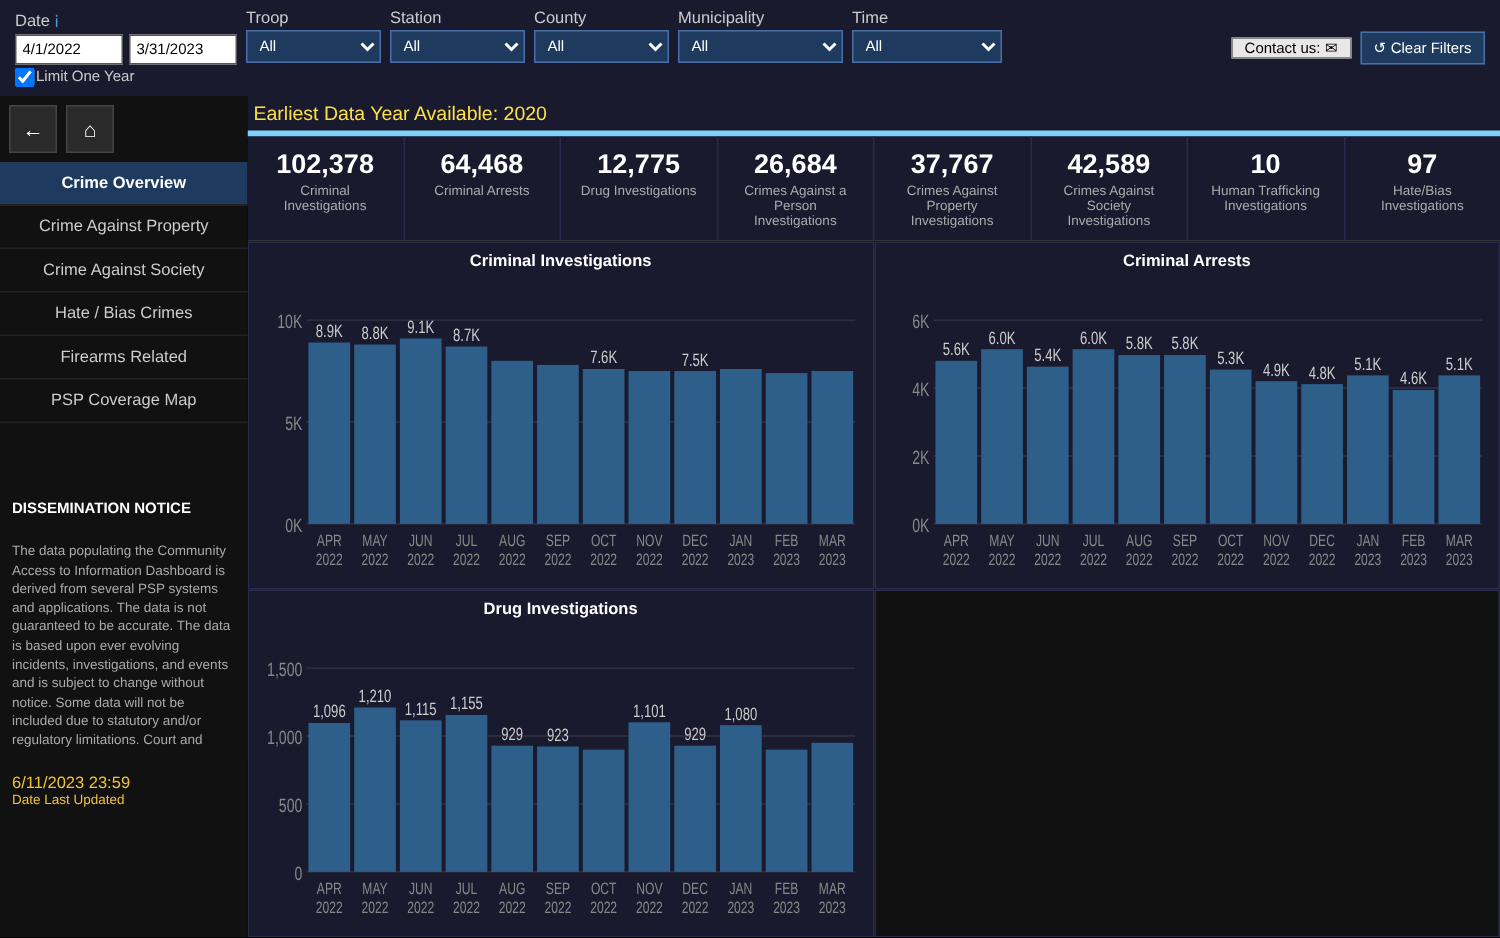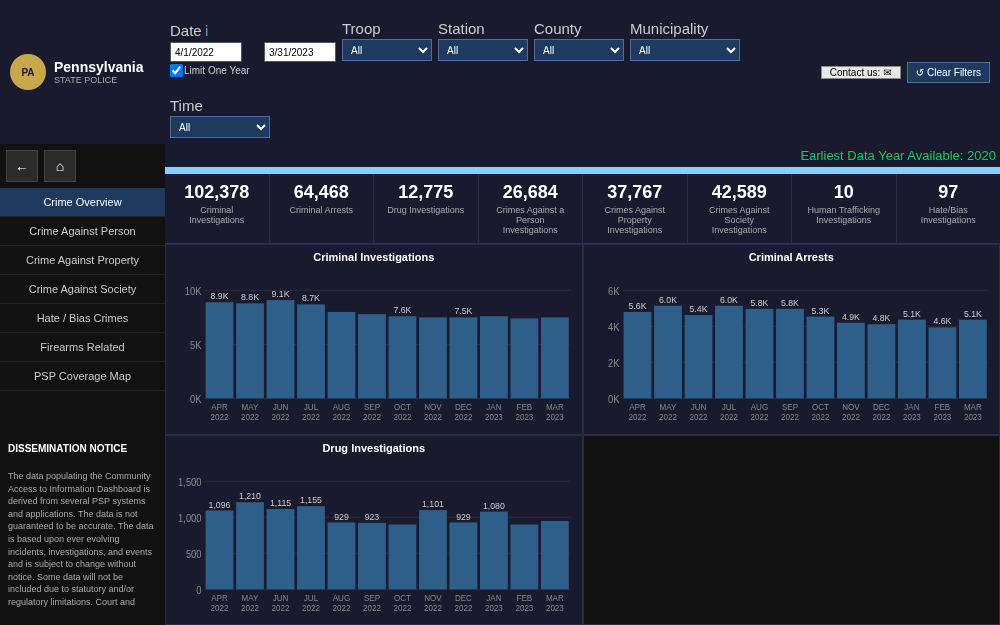--- a/index.html
+++ b/index.html
@@ -8,78 +8,71 @@
     #app { display: flex; flex-direction: column; height: 625px; width: 1000px; }
 
     
     #header { background: #1a1a2e; display: flex; align-items: center; padding: 6px 10px; gap: 10px; min-height: 55px; }
     #logo-area { display: flex; align-items: center; gap: 8px; min-width: 150px; }
     #seal { width: 36px; height: 36px; background: #c8a84b; border-radius: 50%; display: flex; align-items: center; justify-content: center; font-size: 10px; font-weight: bold; color: #1a1a2e; }
     #org-name { color: #fff; font-size: 14px; font-weight: bold; line-height: 1.2; }
     #org-sub { color: #aaa; font-size: 9px; }
     #filters { display: flex; flex-wrap: wrap; gap: 6px; align-items: flex-start; flex: 1; }
     .filter-group { display: flex; flex-direction: column; gap: 2px; }
-    .filter-label { color: #ccc; font-size: 15px; display: flex; align-items: center; gap: 3px; margin-top: 14px; }
-    .filter-row { display: flex; gap: 22px; }
+    .filter-label { color: #ccc; font-size: 11px; display: flex; align-items: center; gap: 3px; }
+    .filter-row { display: flex; gap: 4px; }
     .date-input { background: #fff; border: 1px solid #555; color: #000; font-size: 10px; padding: 2px 4px; width: 72px; height: 20px; }
     .filter-select { background: #1e3a5f; border: 1px solid #4a6fa5; color: #fff; font-size: 10px; padding: 2px 4px; height: 22px; min-width: 90px; }
     .checkbox-label { color: #ccc; font-size: 10px; display: flex; align-items: center; gap: 1px; }
     .time-select { background: #1e3a5f; border: 1px solid #4a6fa5; color: #fff; font-size: 10px; padding: 2px 4px; height: 22px; width: 100px; }
     #header-actions { display: flex; gap: 6px; align-items: center; }
     .btn-contact { background: #e8e8e8; border: 1px solid #888; color: #000; font-size: 10px; padding: 0 8px; cursor: pointer; display: flex; align-items: center; gap: 3px; }
     .btn-clear { background: #1e3a5f; border: 1px solid #4a6fa5; color: #fff; font-size: 10px; padding: 4px 8px; cursor: pointer; display: flex; align-items: center; gap: 3px; }
 
     
     #main { display: flex; flex: 1; overflow: hidden; }
 
     
     #sidebar { background: #111; width: 165px; min-width: 165px; display: flex; flex-direction: column; }
     #sidebar-nav-top { display: flex; padding: 6px; gap: 6px; background: #111; }
     .nav-btn { background: #2a2a2a; border: 1px solid #444; color: #fff; width: 32px; height: 32px; cursor: pointer; display: flex; align-items: center; justify-content: center; font-size: 14px; }
     .nav-btn.home { background: #2a2a2a; }
 
     .sidebar-item { padding: 8px 10px; cursor: pointer; font-size: 11px; color: #ccc; border-bottom: 1px solid #222; text-align: center; }
-    .sidebar-item.active { background: #1e3a5f; color: #fff; font-weight: normal; }
+    .sidebar-item.active { background: #1e3a5f; color: #fff; font-weight: bold; }
 
     #dissemination { padding: 8px; background: #111; }
     .dissem-title { color: #fff; font-size: 10px; font-weight: bold; margin-bottom: 4px; margin-top: 44px; }
     .dissem-text { color: #aaa; font-size: 9px; line-height: 1.4; margin-top: 16px; }
 
     #timestamp { padding: 8px; text-align: left; }
     .timestamp-val { color: #f0c040; font-size: 11px; font-weight: normal; }
     .timestamp-label { color: #f0c040; font-size: 9px; }
 
     
     #content { flex: 1; display: flex; flex-direction: column; overflow: hidden; }
 
-    #earliest-banner { background: #1a1a2e; color: #22c55e; text-align: right; font-size: 13px; padding: 4px; border-bottom: 7px solid #7dd3fc; }
+    #earliest-banner { background: #1a1a2e; color: #fde047; text-align: left; font-size: 13px; padding: 4px; border-bottom: 4px solid #7dd3fc; }
 
     #stats-row { display: flex; background: #1a1a2e; border-bottom: 1px solid #333; }
     .stat-card { flex: 1; padding: 8px 10px; border-right: 1px solid #2a2a4a; text-align: center; min-width: 0; }
     .stat-card:last-child { border-right: none; }
     .stat-value { color: #fff; font-size: 18px; font-weight: bold; text-align: center; }
     .stat-label { color: #aaa; font-size: 9px; margin-top: 2px; }
 
     #charts-grid { display: grid; grid-template-columns: 1fr 1fr; grid-template-rows: 1fr 1fr; gap: 0; flex: 1; overflow: hidden; }
     .chart-container { background: #1a1a2e; border: 1px solid #2a2a4a; padding: 6px; display: flex; flex-direction: column; }
     .chart-title { color: #fff; font-size: 11px; font-weight: bold; text-align: center; margin-bottom: 4px; }
   </style>
 </head>
 <body>
 
 <div id="app">
 
   <div id="header">
-    <div id="logo-area">
-      <div id="seal">PA</div>
-      <div>
-        <div id="org-name">Pennsylvania</div>
-        <div id="org-sub">STATE POLICE</div>
-      </div>
-    </div>
     <div id="filters">
       <div class="filter-group">
         <div class="filter-label">
           <span>Date</span>
           <span style="color:#4a9fd4;">ℹ</span>
         </div>
         <div class="filter-row">
           <input type="text" class="date-input" value="4/1/2022" style="">
           <input type="text" class="date-input" value="3/31/2023" style="">
         </div>
@@ -132,21 +125,20 @@
   </div>
 
   <div id="main">
 
     <div id="sidebar">
       <div id="sidebar-nav-top">
         <button class="nav-btn">←</button>
         <button class="nav-btn home">⌂</button>
       </div>
       <div class="sidebar-item active">Crime Overview</div>
-      <div class="sidebar-item">Crime Against Person</div>
       <div class="sidebar-item">Crime Against Property</div>
       <div class="sidebar-item">Crime Against Society</div>
       <div class="sidebar-item">Hate / Bias Crimes</div>
       <div class="sidebar-item">Firearms Related</div>
       <div class="sidebar-item">PSP Coverage Map</div>
       <div id="dissemination">
         <div class="dissem-title">DISSEMINATION NOTICE</div>
         <div class="dissem-text">The data populating the Community Access to Information Dashboard is derived from several PSP systems and applications.  The data is not guaranteed to be accurate.  The data is based upon ever evolving incidents, investigations, and events and is subject to change without notice.  Some data will not be included due to statutory and/or regulatory limitations.  Court and</div>
       </div>
       <div id="timestamp">

